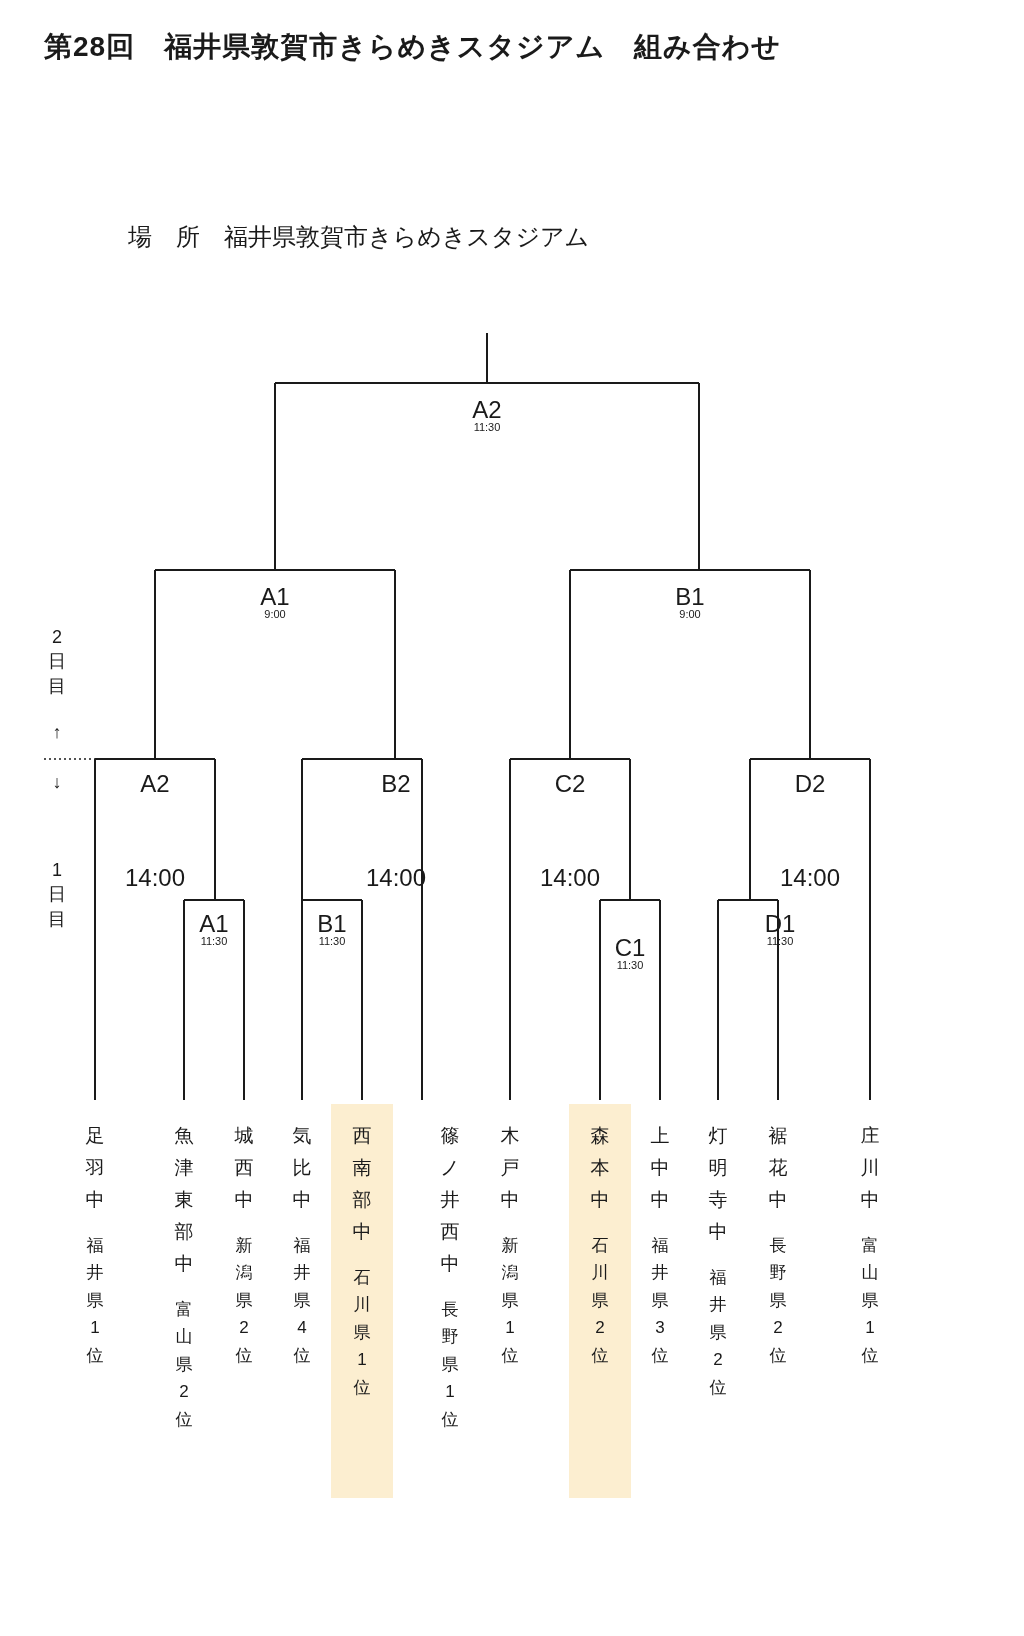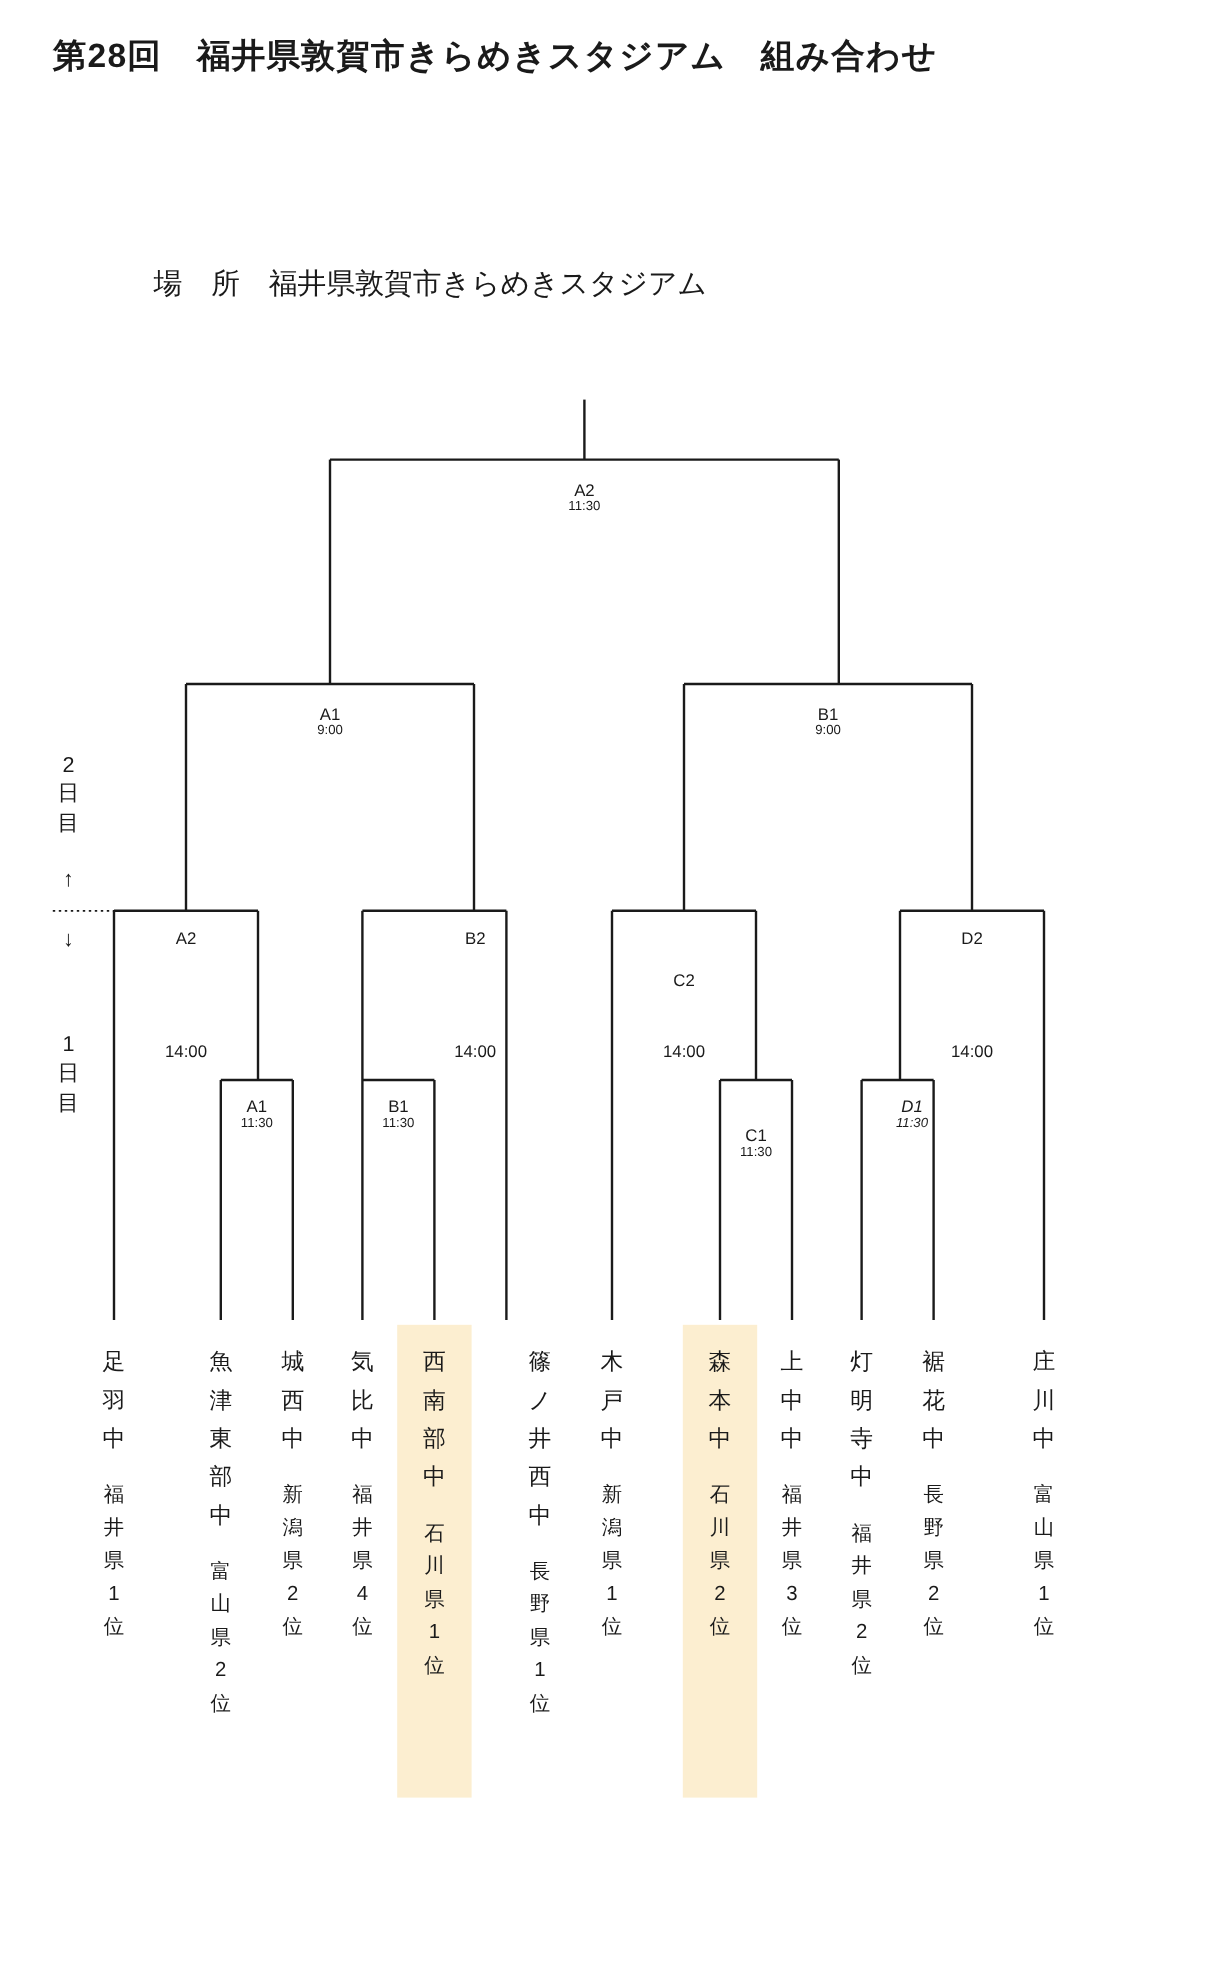--- a/index.html
+++ b/index.html
@@ -65,21 +65,21 @@
   }
 
   
   .match {
     position: absolute;
     text-align: center;
     width: 120px;
     font-size: 19px;
     line-height: 1.0;
   }
-  .match .code { font-weight: normal; font-size: 14px; }
+  .match .code { font-weight: normal; font-size: 24px; }
   .match .time { font-size: 11px; display: block; }
 
   
   .daylabel {
     position: absolute;
     width: 26px;
     font-size: 18px;
     line-height: 1.35;
     text-align: center;
   }
@@ -189,21 +189,21 @@
   <span class="code">B1</span>
   <span class="time">9:00</span>
 </div>
 
 <div class="match" style="left:95px; top:772px;">
   <span class="code">A2</span>
 </div>
 <div class="match" style="left:336px; top:772px;">
   <span class="code">B2</span>
 </div>
-<div class="match" style="left:510px; top:772px;margin-top:35px;">
+<div class="match" style="left:510px; top:772px;">
   <span class="code">C2</span>
 </div>
 <div class="match" style="left:750px; top:772px;">
   <span class="code">D2</span>
 </div>
 
 <div class="match" style="left:95px; top:866px;">
   <span class="code">14:00</span>
 </div>
 <div class="match" style="left:336px; top:866px;">
@@ -221,21 +221,21 @@
   <span class="time">11:30</span>
 </div>
 <div class="match" style="left:272px; top:912px;">
   <span class="code">B1</span>
   <span class="time">11:30</span>
 </div>
 <div class="match" style="left:570px; top:936px;">
   <span class="code">C1</span>
   <span class="time">11:30</span>
 </div>
-<div class="match" style="left:700px; top:912px;font-style:italic;">
+<div class="match" style="left:720px; top:912px;">
   <span class="code">D1</span>
   <span class="time">11:30</span>
 </div>
 
 <div class="daylabel" style="left:44px; top:625px; white-space:pre-line;">2
 日
 目</div>
 <div class="arrow" style="left:44px; top:722px;">↑</div>
 <div class="arrow" style="left:44px; top:772px;">↓</div>
 <div class="daylabel" style="left:44px; top:858px; white-space:pre-line;">1

